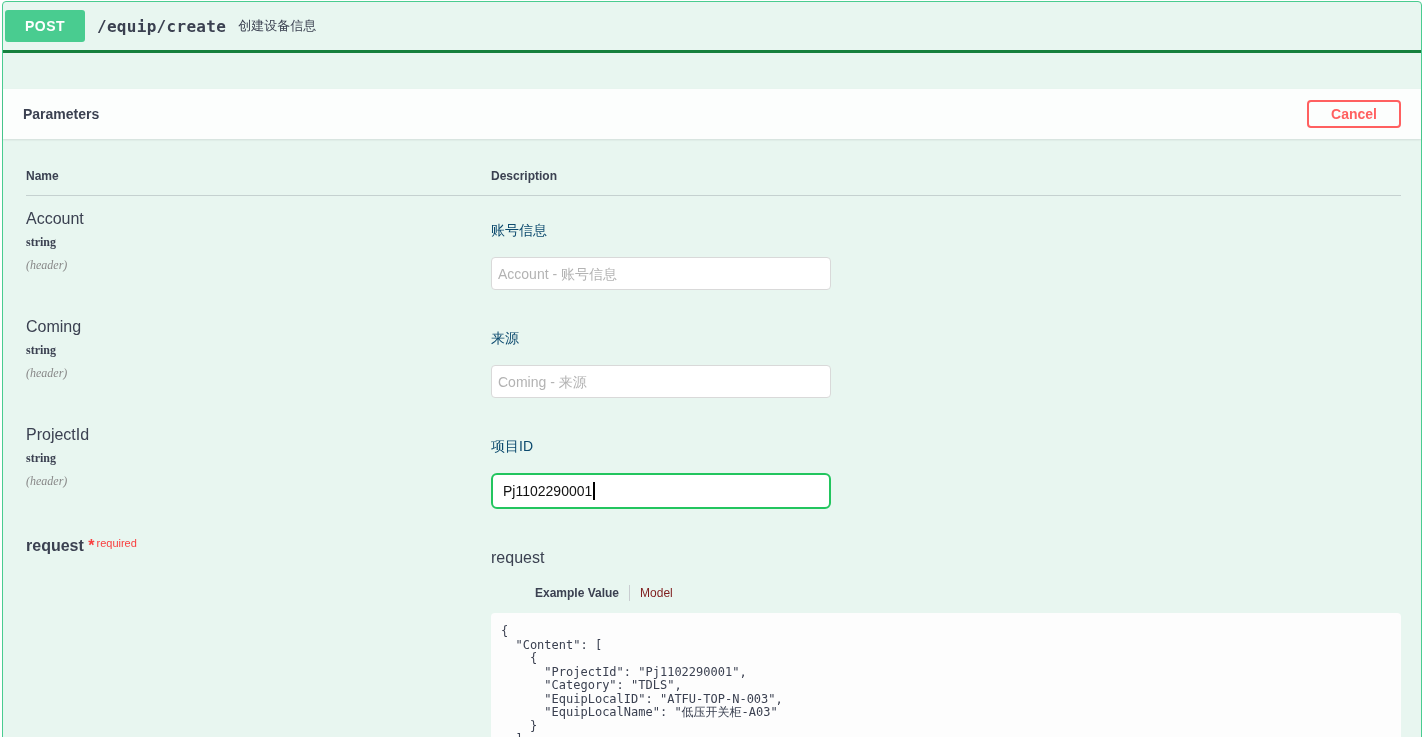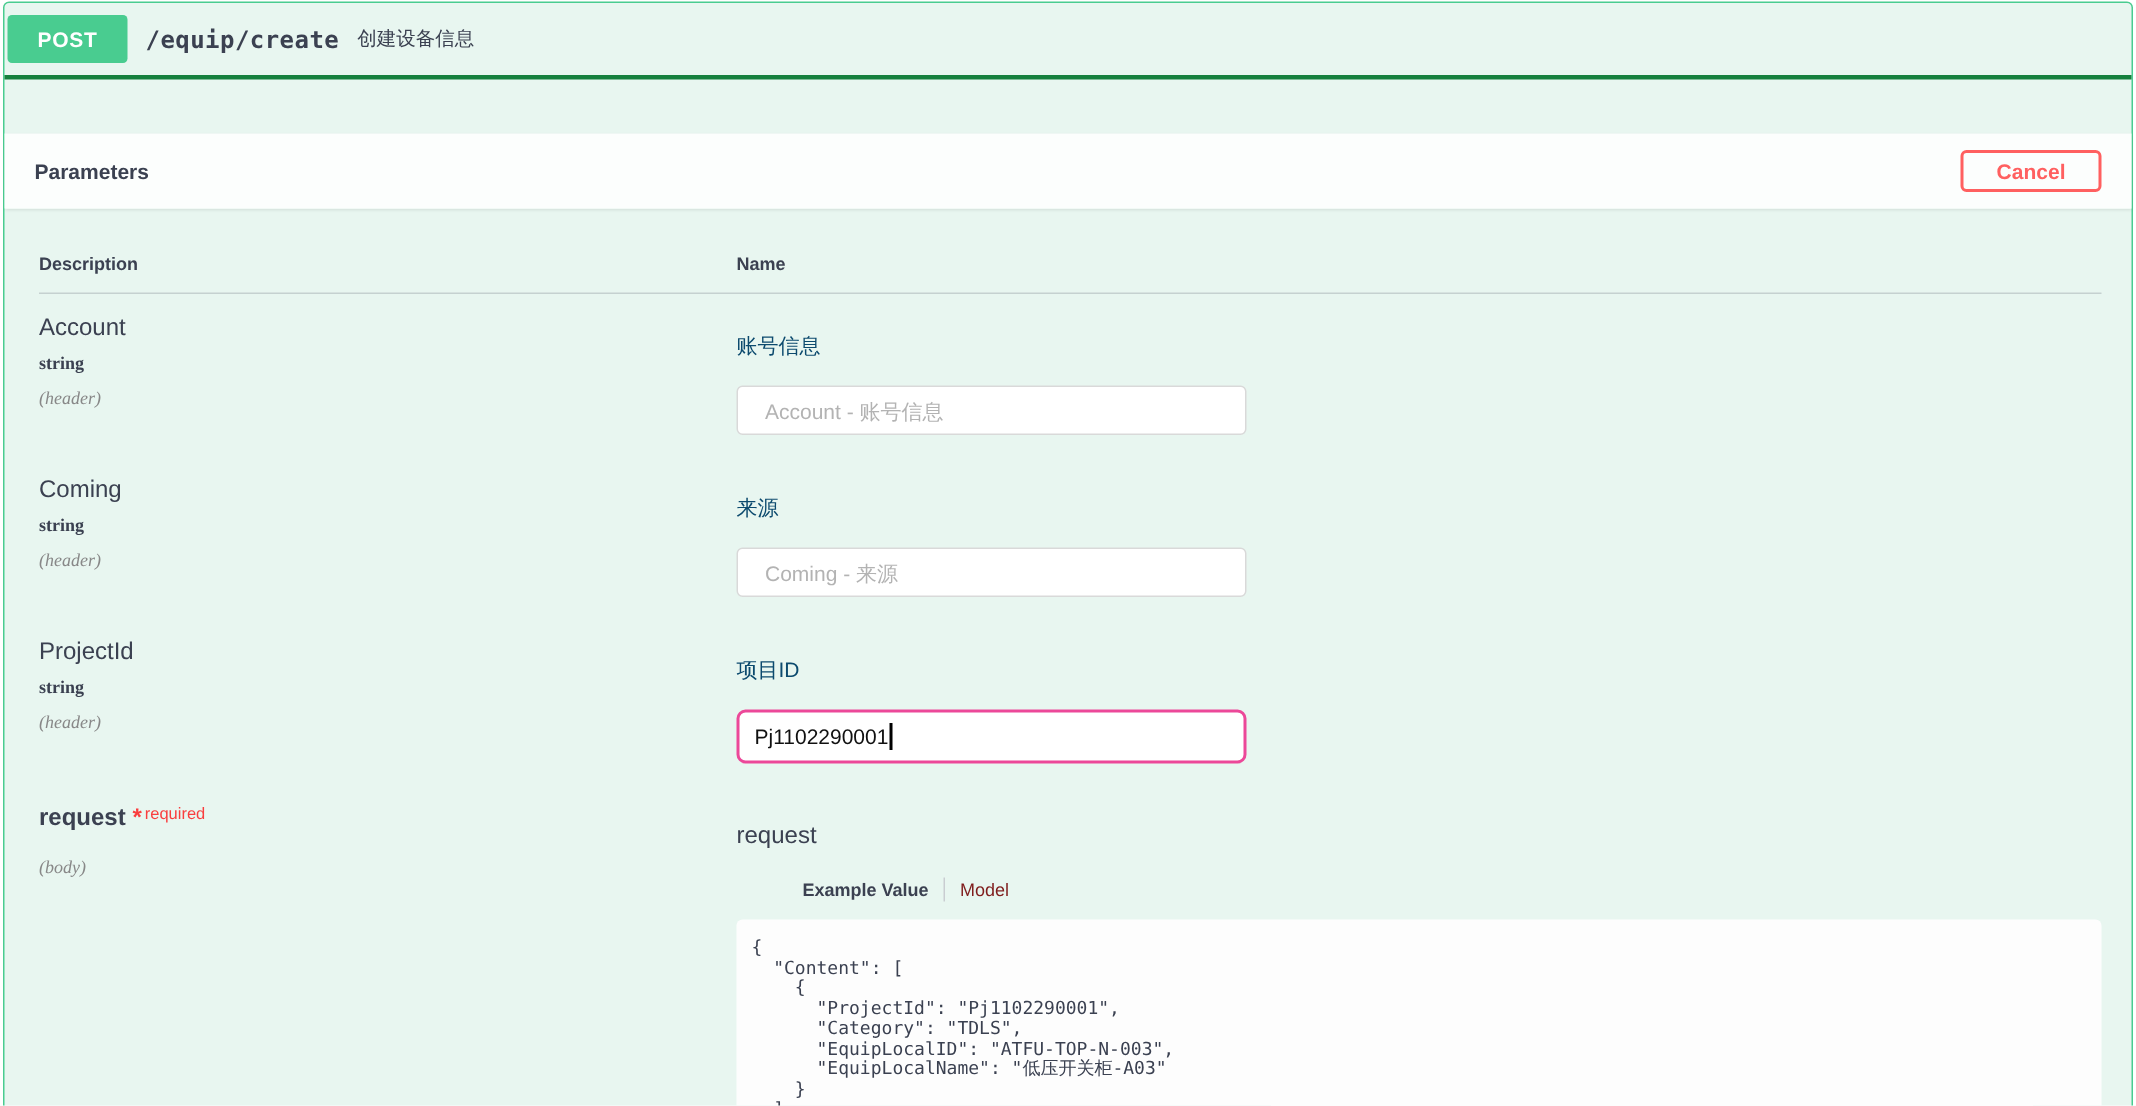--- a/index.html
+++ b/index.html
@@ -132,32 +132,32 @@
     font-size: 14px;
     color: #0c4a6e;
     margin: 12px 0 17px 0;
   }
   .param-input {
     width: 340px;
     height: 33px;
     border: 1px solid #d9d9d9;
     border-radius: 4px;
     background: #fff;
-    padding: 0 18px;
+    padding: 0 6px;
     font-family: "Liberation Sans", sans-serif;
     font-size: 14px;
     color: #111;
     outline: none;
   }
   .param-input::placeholder { color: #b3b3b3; opacity: 1; }
 
   .param-input-focused {
     width: 340px;
     height: 36px;
-    border: 2px solid #ec4899;
+    border: 2px solid #22c55e;
     border-radius: 6px;
     background: #fff;
     padding: 0 10px;
     display: flex;
     align-items: center;
     cursor: text;
   }
   .param-input-focused .value-text {
     font-size: 14px;
     color: #111;
@@ -225,22 +225,22 @@
     <span class="summary-desc">创建设备信息</span>
   </div>
 
   <div class="section-header">
     <span class="section-title">Parameters</span>
     <button class="cancel-btn">Cancel</button>
   </div>
 
   <div class="table-container">
     <div class="t-head">
+      <span>Name</span>
       <span>Description</span>
-      <span>Name</span>
     </div>
 
     <div class="p-row">
       <div>
         <div class="param-name">Account</div>
         <div class="param-type mono">string</div>
         <div class="param-in mono">(header)</div>
       </div>
       <div>
         <div class="param-desc-label">账号信息</div>
@@ -274,21 +274,20 @@
         </div>
       </div>
     </div>
 
     <div class="p-row">
       <div>
         <div class="param-name required-name">
           <span>request</span>
           <span class="required-star">*</span><span class="required-label">required</span>
         </div>
-        <div class="param-in mono body-in">(body)</div>
       </div>
       <div>
         <div class="request-desc-title">request</div>
         <div class="tabs">
           <span class="tab-active">Example Value</span>
           <span class="tab-divider"></span>
           <span class="tab-inactive">Model</span>
         </div>
         <div class="example-block">
           <pre class="mono">{

